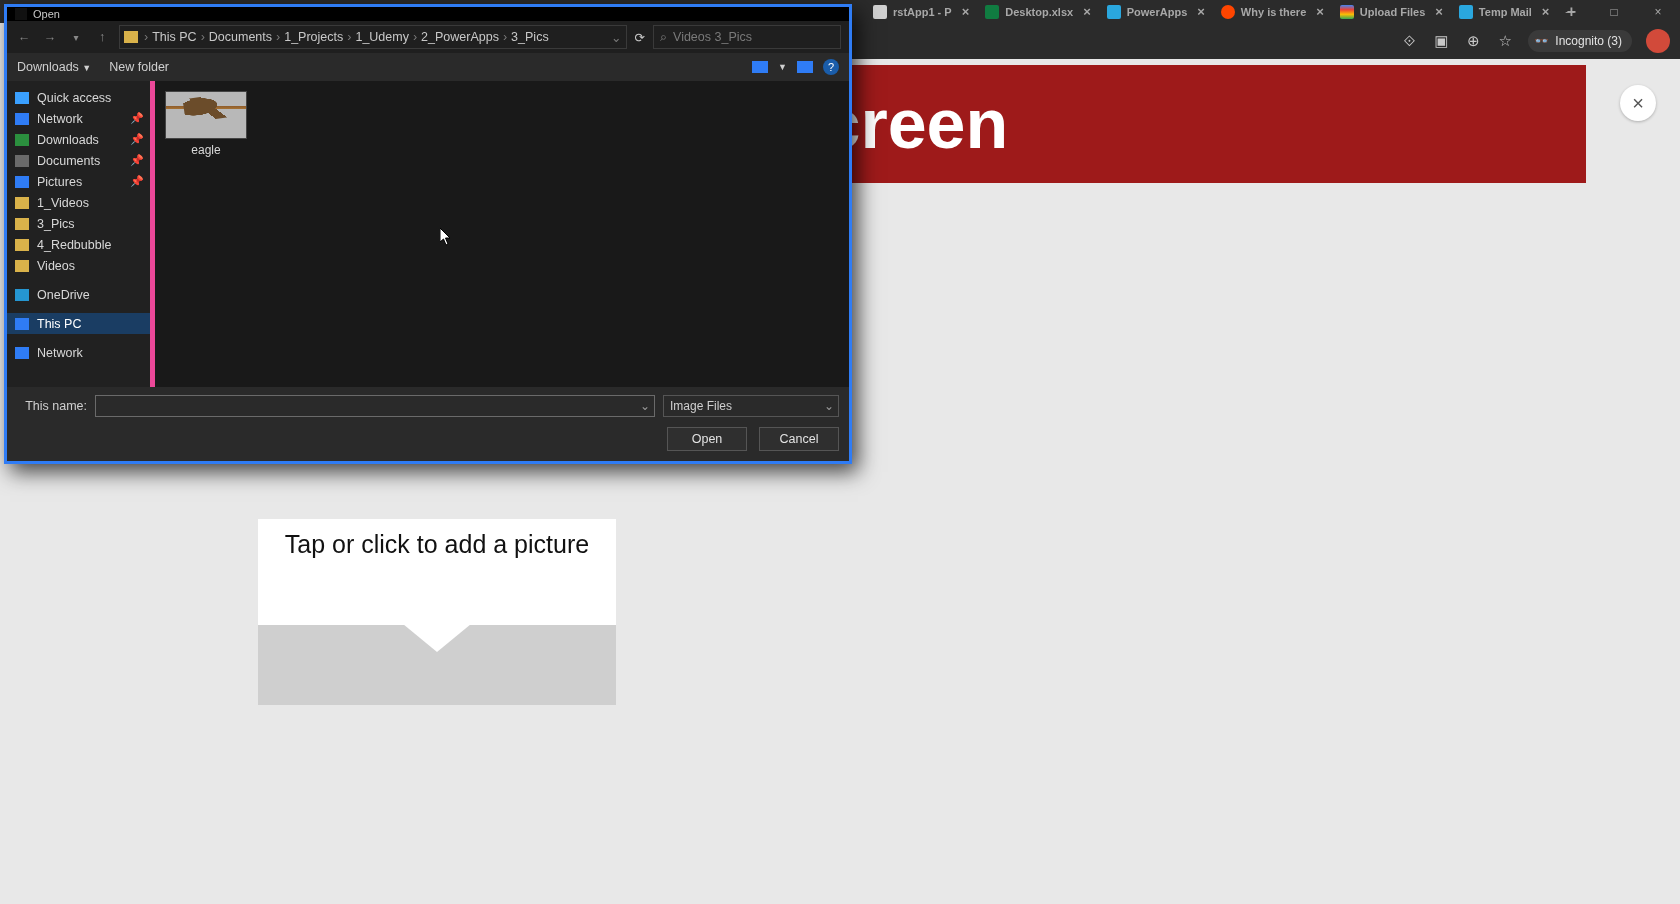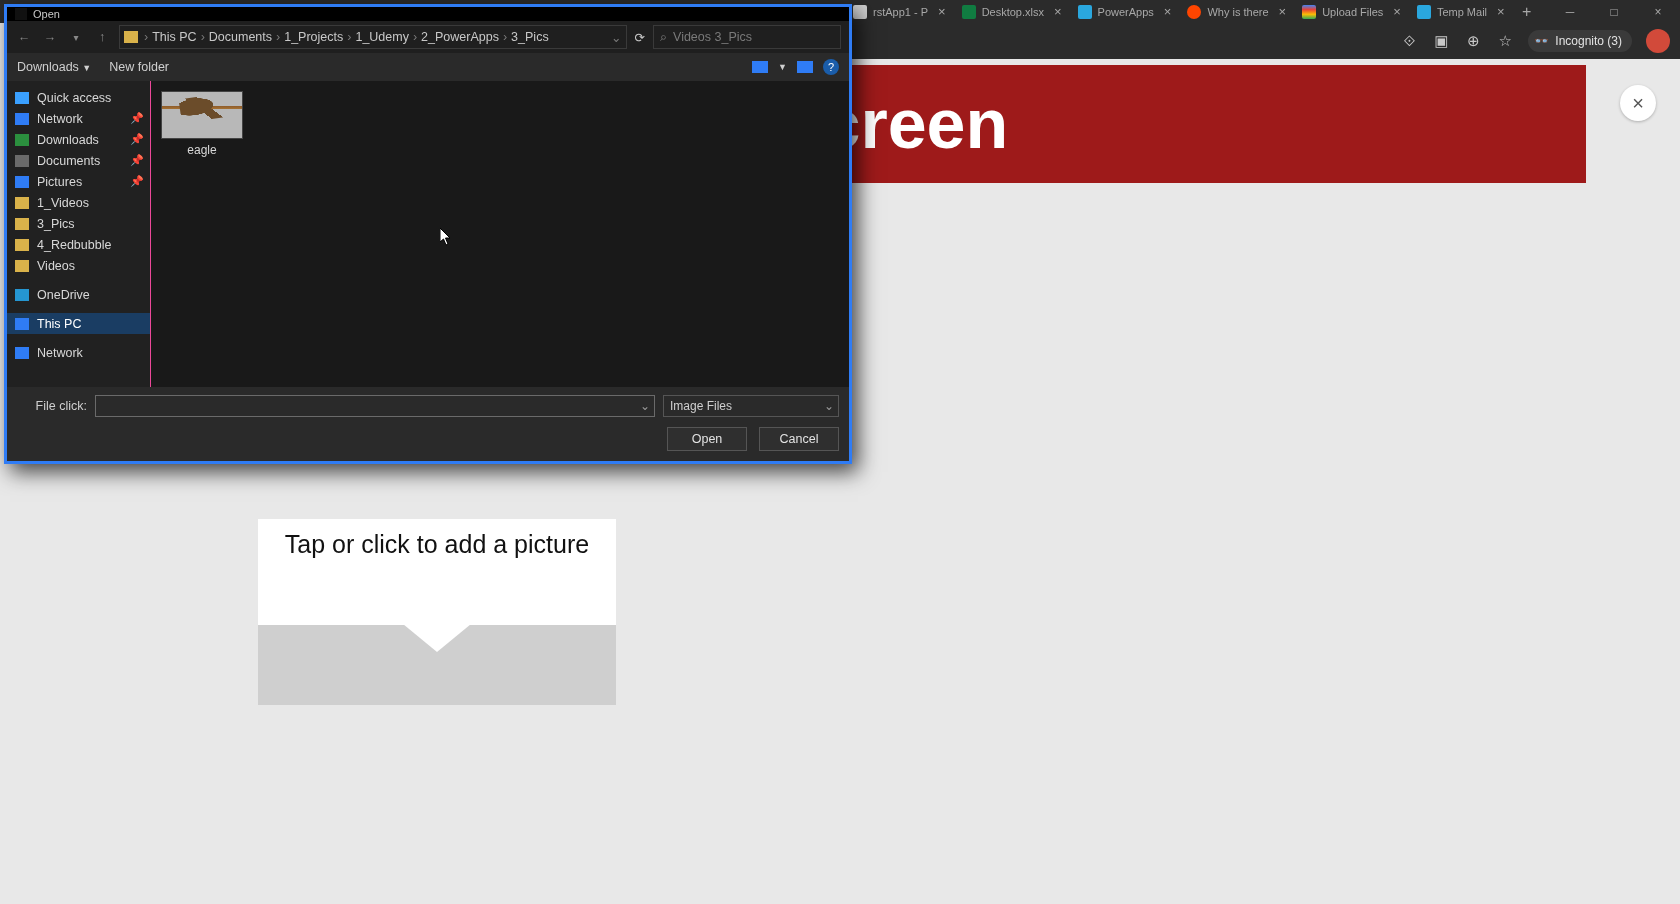--- a/index.html
+++ b/index.html
@@ -18,26 +18,27 @@
   .browser-chrome {
     position: absolute;
     top: 0; left: 0; right: 0;
     height: 23px;
     background: #2b2b2b;
     display: flex;
     align-items: center;
   }
   .browser-tabs {
     position: absolute;
-    left: 845px;
+    left: 865px;
     top: 0;
     height: 23px;
     display: flex;
     align-items: flex-start;
     gap: 0;
+    font-weight: bold;
   }
   .browser-tab {
     height: 23px;
     display: flex;
     align-items: center;
     padding: 0 8px;
     color: #a8a8a8;
     font-size: 11px;
     position: relative;
     gap: 6px;
@@ -254,21 +255,21 @@
   .help-ico{width:16px;height:16px;border-radius:50%;background:#1a5daa;display:flex;align-items:center;justify-content:center;color:#fff;font-size:11px;}
 
   .dlg-body {
     flex:1;
     display:flex;
     min-height:0;
   }
   .sidebar {
     width:143px;
     background:#212121;
-    border-right:1px solid #ec4899;
+    border-right:5px solid #ec4899;
     padding-top:6px;
   }
   .sb-item{
     display:flex;align-items:center;height:21px;padding:0 8px;gap:8px;color:#d8d8d8;font-size:12.5px;
     position:relative;
   }
   .sb-item.sel{background:#1a3d63;color:#fff;}
   .sb-pin{position:absolute;right:6px;color:#7a7a7a;font-size:11px;}
   .sb-ico{width:14px;height:12px;flex-shrink:0;}
   .sb-ico.star{background:#3aa0ff;}
@@ -517,21 +518,21 @@
         <div class="thumb">
           <div class="eagle"></div>
         </div>
         <span>eagle</span>
       </div>
     </div>
   </div>
 
   <div class="dlg-bottom">
     <div class="row1">
-      <span class="label">File click:</span>
+      <span class="label">This name:</span>
       <div class="file-input">
         <span class="dd">⌄</span>
       </div>
       <div class="filter-sel">
         <span>Image Files</span>
         <span class="dd">⌄</span>
       </div>
     </div>
     <div class="row2">
       <div class="btn">

